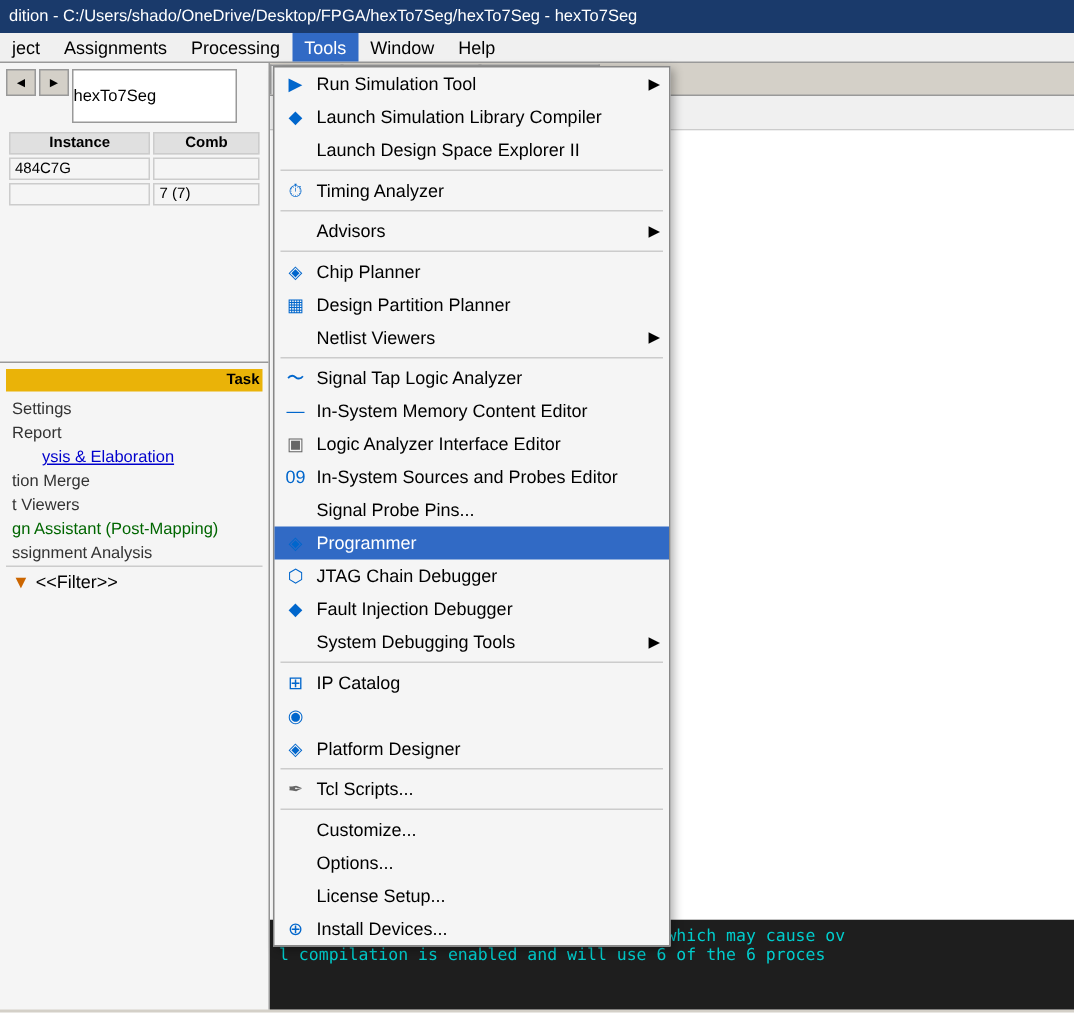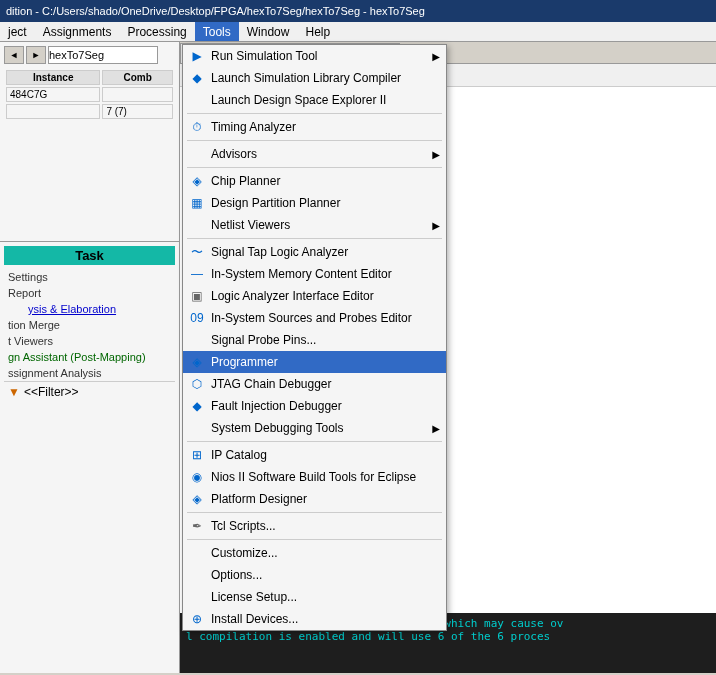--- a/index.html
+++ b/index.html
@@ -102,24 +102,24 @@
     }
 
     .left-bottom {
       flex: 1;
       padding: 4px;
       overflow: hidden;
     }
 
     .task-header {
       font-weight: bold;
-      font-size: 13px;
+      font-size: 10px;
       margin-bottom: 4px;
-      text-align: center;
-      background: #14b8a6;
+      text-align: right;
+      background: #eab308;
       padding: 2px;
     }
 
     .task-item {
       padding: 2px 4px;
       font-size: 11px;
       cursor: pointer;
       color: #333;
     }
     .task-item.highlight { color: #0000cc; text-decoration: underline; }
@@ -295,21 +295,21 @@
   <div class="menu-item">Help</div>
 </div>
 
 <div class="main-content">
 
   <div class="left-panel">
     <div class="left-top">
       <div class="toolbar-row">
         <div class="toolbar-btn">◄</div>
         <div class="toolbar-btn">►</div>
-        <input type="text" value="hexTo7Seg" style="width: 110px; height: 18px; border: 1px solid rgb(153, 153, 153); font-size: 11px;">
+        <input type="text" value="hexTo7Seg" style="width: 110px; height: 36px; border: 1px solid rgb(153, 153, 153); font-size: 11px;">
       </div>
       <table class="instance-table">
         <tbody>
             <tr>
           <th>Instance</th>
           <th>Comb</th>
         </tr>
         <tr>
           <td>484C7G</td>
           <td></td>
@@ -454,21 +454,20 @@
         <span>System Debugging Tools</span>
         <span class="arrow">▶</span>
       </div>
       <div class="menu-separator"></div>
       <div class="menu-section-item">
         <span class="item-icon icon-blue">⊞</span>
         <span>IP Catalog</span>
       </div>
       <div class="menu-section-item">
         <span class="item-icon icon-blue">◉</span>
-        <span>Nios II Software Build Tools for Eclipse</span>
       </div>
       <div class="menu-section-item">
         <span class="item-icon icon-blue">◈</span>
         <span>Platform Designer</span>
       </div>
       <div class="menu-separator"></div>
       <div class="menu-section-item">
         <span class="item-icon icon-gray">✒</span>
         <span>Tcl Scripts...</span>
       </div>

